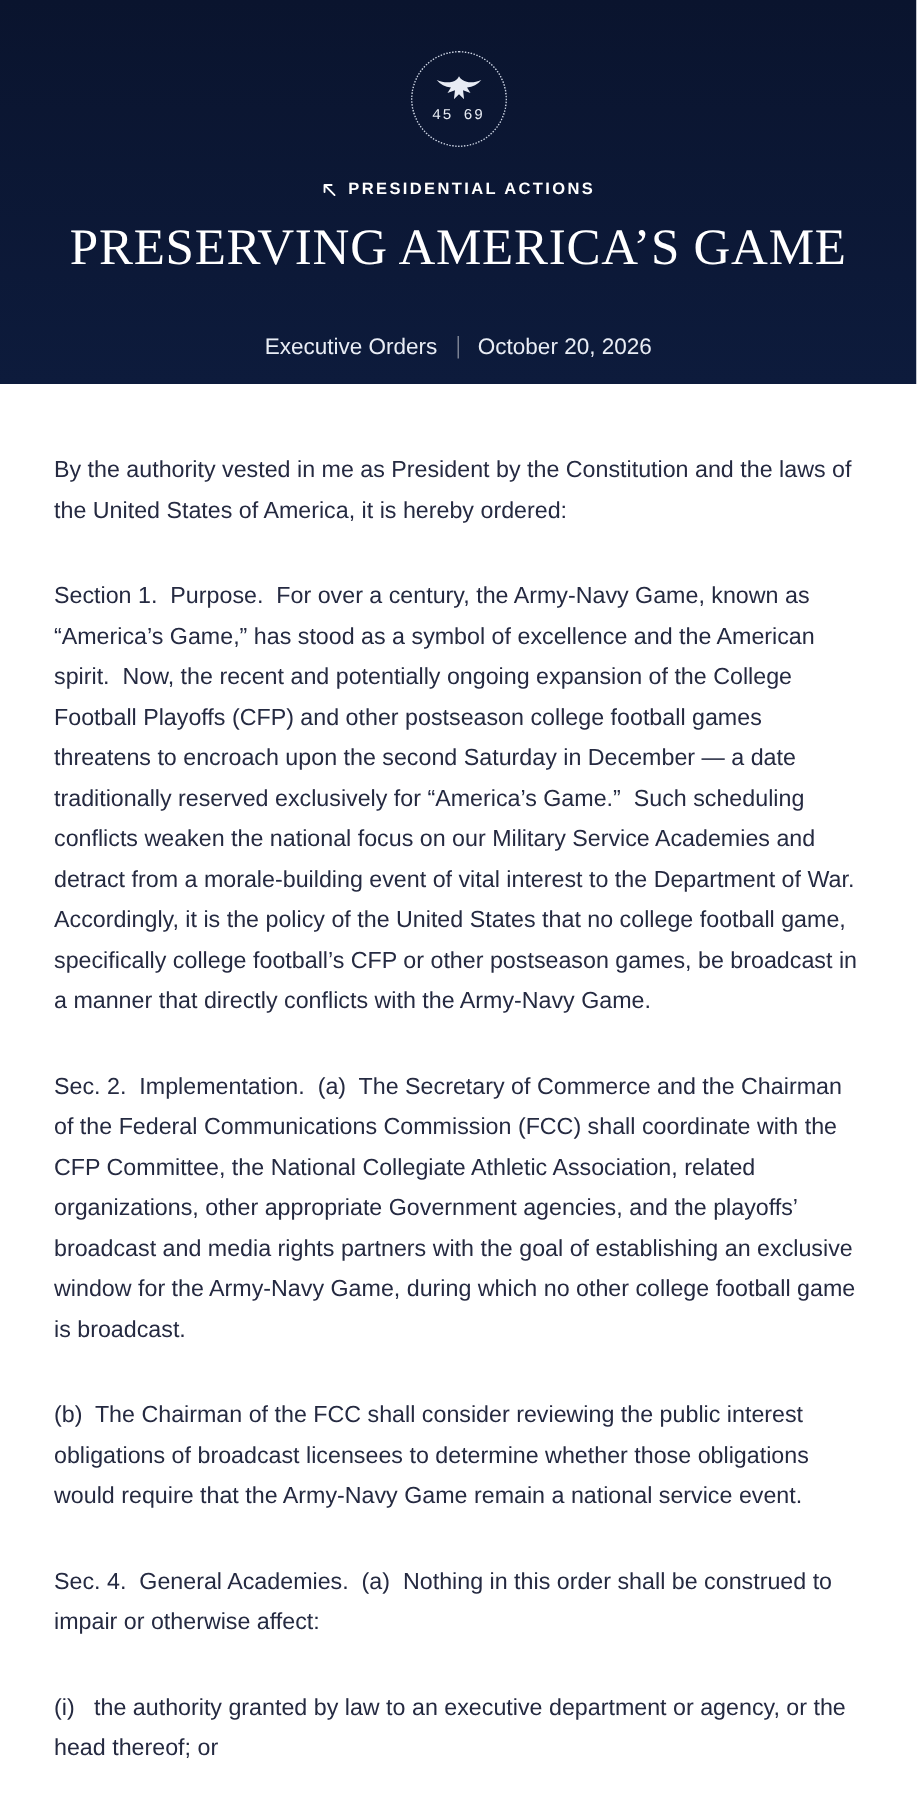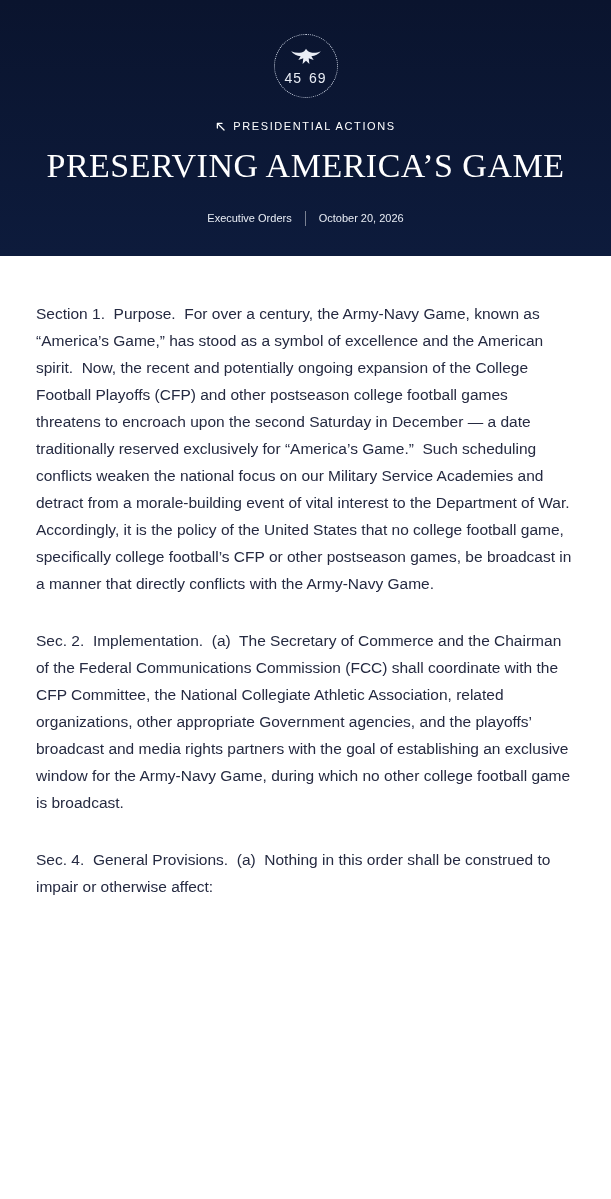--- a/index.html
+++ b/index.html
@@ -29,44 +29,44 @@
   }
   .seal{
     width:64px;height:64px;border-radius:50%;
     border:1.5px dotted var(--seal-line);
     display:flex;flex-direction:column;align-items:center;justify-content:center;
     gap:3px;
   }
   .seal svg{display:block;}
   .seal-nums{
     display:flex;gap:7px;
-    font-size:14px;letter-spacing:1px;color:#e8ecf4;
-    font-family:Liberation Sans, sans-serif;
+    font-size:10px;letter-spacing:1px;color:#e8ecf4;
+    font-family:Liberation Mono, monospace;
   }
   .kicker{
     margin-top:22px;
     display:flex;align-items:flex-end;gap:7px;
-    font-size:11px;font-weight:400;letter-spacing:1.6px;
+    font-size:11px;font-weight:700;letter-spacing:1.6px;
     color:var(--header-text);text-decoration:none;cursor:pointer;
   }
   .kicker-arrow{display:flex;align-items:center;}
   .page-title{
-    margin:14px 0 0 0;
+    margin:14px 0 12px 0;
     font-family:"Liberation Serif", serif;
     font-weight:500;
     font-size:34px;
     letter-spacing:0.5px;
     color:var(--header-text);
     text-align:center;
     line-height:1.2;
   }
   .meta{
     margin-top:24px;
     display:flex;align-items:center;gap:13px;
-    font-size:11px;color:#e9edf5;
+    font-size:15px;color:#e9edf5;
   }
   .meta a{color:#e9edf5;text-decoration:none;cursor:pointer;}
   .meta-divider{width:1px;height:15px;background:rgba(255,255,255,0.45);display:inline-block;}
 
   
   .content{
     padding:44px 36px 0 36px;
     color:var(--body-text);
   }
   .para{
@@ -109,18 +109,21 @@
 
     <div class="meta">
       <a>Executive Orders</a>
       <span class="meta-divider"></span>
       <span>October 20, 2026</span>
     </div>
 
   </header>
 
   <main class="content" id="paragraphs">
+      <p class="para"><span>By the authority vested in me as President by the Constitution and the laws of the United States of America, it is hereby ordered:</span></p>
       <p class="para"><span class="u">Section 1</span><span>.  </span><span class="u">Purpose</span><span>.  For over a century, the Army-Navy Game, known as “America’s Game,” has stood as a symbol of excellence and the American spirit.  Now, the recent and potentially ongoing expansion of the College Football Playoffs (CFP) and other postseason college football games threatens to encroach upon the second Saturday in December — a date traditionally reserved exclusively for “America’s Game.”  Such scheduling conflicts weaken the national focus on our Military Service Academies and detract from a morale-building event of vital interest to the Department of War.  Accordingly, it is the policy of the United States that no college football game, specifically college football’s CFP or other postseason games, be broadcast in a manner that directly conflicts with the Army-Navy Game.</span></p>
       <p class="para"><span class="u">Sec. 2</span><span>.  </span><span class="u">Implementation</span><span>.  (a)  The Secretary of Commerce and the Chairman of the Federal Communications Commission (FCC) shall coordinate with the CFP Committee, the National Collegiate Athletic Association, related organizations, other appropriate Government agencies, and the playoffs’ broadcast and media rights partners with the goal of establishing an exclusive window for the Army-Navy Game, during which no other college football game is broadcast.</span></p>
-      <p class="para"><span class="u">Sec. 4</span><span>.  </span><span class="u">General Provisions</span><span>.  (a)  Nothing in this order shall be construed to impair or otherwise affect:</span></p>
+      <p class="para"><span>(b)  The Chairman of the FCC shall consider reviewing the public interest obligations of broadcast licensees to determine whether those obligations would require that the Army-Navy Game remain a national service event.</span></p>
+      <p class="para"><span class="u">Sec. 4</span><span>.  </span><span class="u">General Academies</span><span>.  (a)  Nothing in this order shall be construed to impair or otherwise affect:</span></p>
+      <p class="para"><span>(i)   the authority granted by law to an executive department or agency, or the head thereof; or</span></p>
     </main>
 
 </div>
 
 </body></html>

